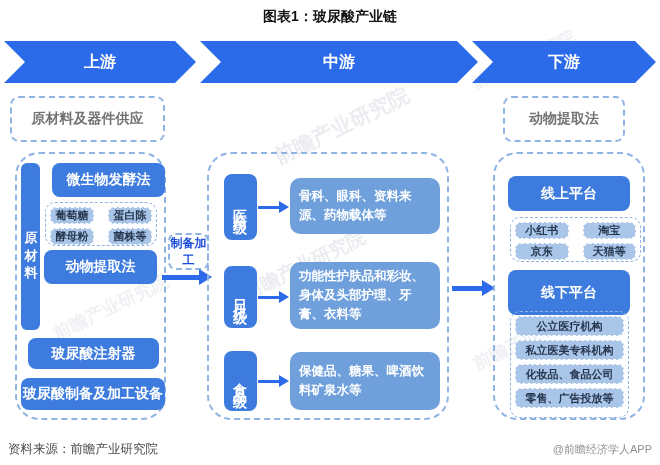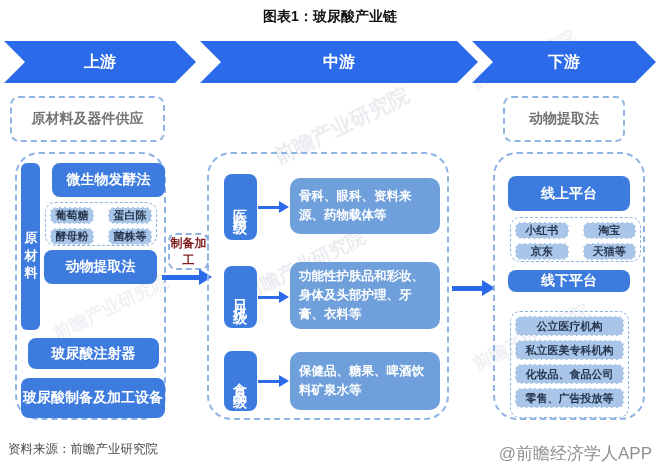--- a/index.html
+++ b/index.html
@@ -40,40 +40,40 @@
         font-size:11px;font-weight:bold;color:#26364f;display:flex;align-items:center;justify-content:center;
         height:17px;box-sizing:border-box;padding:1px 4px;white-space:nowrap;}
   .chipbox.col .chip{height:20px;}
   
   .desc{position:absolute;background:var(--desc,#6FA0DC);color:#fff;font-weight:bold;font-size:12.5px;
         border-radius:10px;box-sizing:border-box;padding:5px 9px;line-height:1.5;
         display:flex;align-items:center;}
   
   .linkbox{position:absolute;left:168px;top:233px;width:41px;height:37px;border:2px dashed var(--dash,#8FB4E3);
            border-radius:8px;background:#fff;box-sizing:border-box;display:flex;align-items:center;justify-content:center;
-           font-size:12px;font-weight:bold;color:#7f1d1d;line-height:1.35;text-align:center;}
+           font-size:12px;font-weight:bold;color:#1d4ed8;line-height:1.35;text-align:center;}
   
   .arrow{position:absolute;display:flex;align-items:center;}
   .arrow .shaft{background:var(--arrow,#2B6AE8);}
   .arrow .head{width:0;height:0;border-style:solid;border-color:transparent transparent transparent var(--arrow,#2B6AE8);}
   .arrow.big .shaft{width:37px;height:5px;}
   .arrow.big .head{border-width:8px 0 8px 13px;}
   .arrow.small .shaft{width:21px;height:3px;}
   .arrow.small .head{border-width:6px 0 6px 10px;}
   
   .wm{position:absolute;color:rgba(105,120,148,0.14);font-weight:bold;white-space:nowrap;
       transform:rotate(-26deg);pointer-events:none;}
   .wm1{left:268px;top:112px;font-size:21px;}
   .wm2{left:238px;top:252px;font-size:19px;}
   .wm3{left:468px;top:50px;font-size:16px;color:rgba(105,120,148,0.11);}
   .wm4{left:48px;top:295px;font-size:18px;color:rgba(105,120,148,0.10);}
   .wm5{left:468px;top:325px;font-size:18px;color:rgba(105,120,148,0.11);}
   
   .src{position:absolute;left:8px;top:441px;font-size:12.5px;color:#4a4a4a;}
-  .credit{position:absolute;right:8px;top:442px;font-size:17px;color:#8f8f8f;}
+  .credit{position:absolute;right:8px;top:442px;font-size:11px;color:#8f8f8f;}
 </style>
 </head>
 <body>
 
 <div class="stage">
 
   <span class="wm wm1">前瞻产业研究院</span>
   <span class="wm wm2">前瞻产业研究院</span>
   <span class="wm wm3">前瞻产业研究院</span>
   <span class="wm wm4">前瞻产业研究院</span>
@@ -101,21 +101,21 @@
     <div class="chip">蛋白陈</div>
     <div class="chip">酵母粉</div>
     <div class="chip">菌株等</div>
   </div>
 
   <div class="solid" style="left:44px;top:250px;width:113px;height:34px;font-size:14px;">动物提取法</div>
 
 
   <div class="solid" style="left:28px;top:338px;width:131px;height:31px;font-size:14px;">玻尿酸注射器</div>
 
-  <div class="solid" style="left:21px;top:378px;width:144px;height:40px;font-size:14px;">玻尿酸制备及加工设备</div>
+  <div class="solid" style="left:21px;top:378px;width:144px;height:32px;font-size:14px;">玻尿酸制备及加工设备</div>
 
   <div class="linkbox">制备加工</div>
   <div class="arrow big" style="left:162px;top:269px;">
     <div class="shaft"></div>
       <div class="head"></div>
   </div>
 
   <div class="panel p-mid"></div>
 
   <div class="solid" style="left:224px;top:174px;width:33px;height:66px;font-size:14px;">
@@ -154,21 +154,21 @@
 
   <div class="solid" style="left:508px;top:176px;width:122px;height:35px;font-size:14px;">线上平台</div>
 
   <div class="chipbox" style="left:510px;top:217px;width:131px;height:45px;">
     <div class="chip">小红书</div>
     <div class="chip">淘宝</div>
     <div class="chip">京东</div>
     <div class="chip">天猫等</div>
   </div>
 
-  <div class="solid" style="left:508px;top:270px;width:122px;height:22px;font-size:14px;">线下平台</div>
+  <div class="solid" style="left:508px;top:270px;width:122px;height:45px;font-size:14px;">线下平台</div>
 
   <div class="chipbox col" style="left:510px;top:311px;width:119px;height:107px;">
     <div class="chip">公立医疗机构</div>
     <div class="chip">私立医美专科机构</div>
     <div class="chip">化妆品、食品公司</div>
     <div class="chip">零售、广告投放等</div>
   </div>
 
   <div class="src">资料来源：前瞻产业研究院</div>
   <div class="credit">@前瞻经济学人APP</div>

